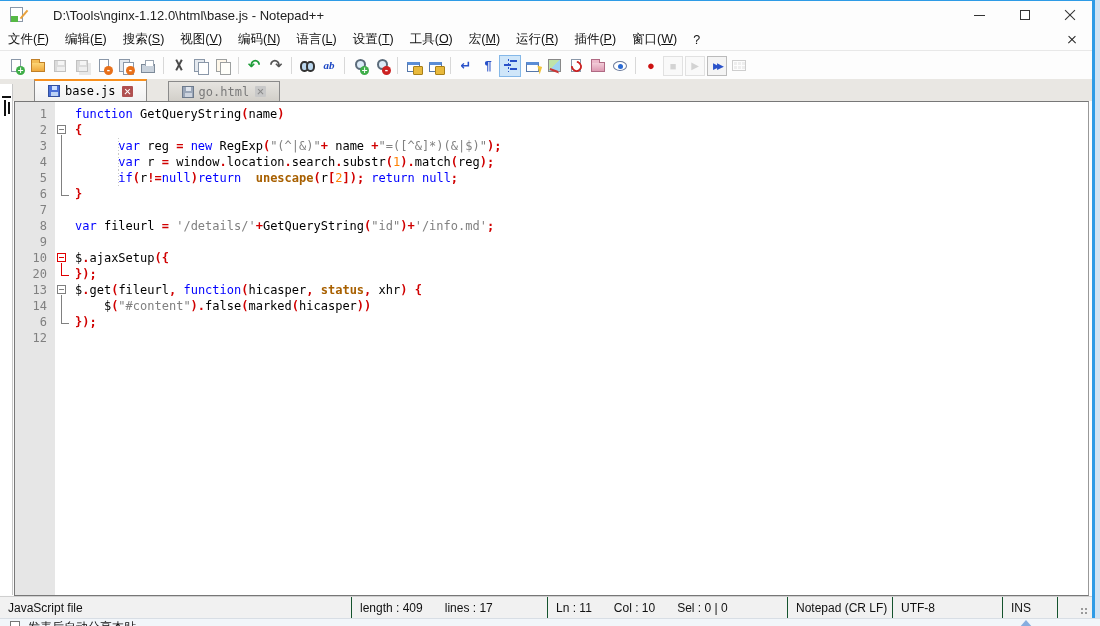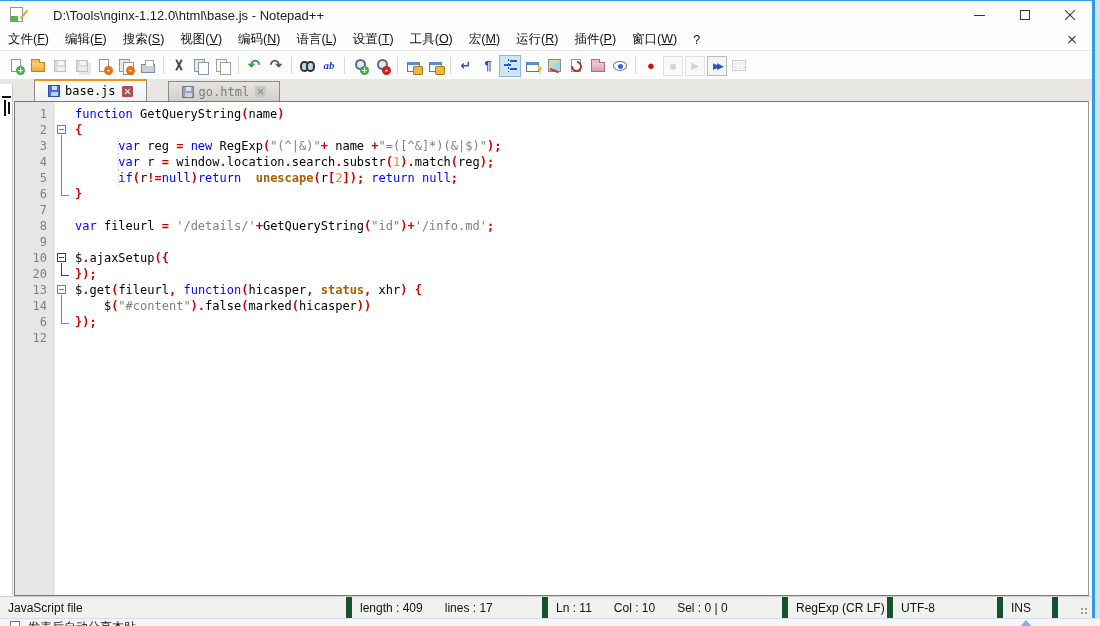--- a/index.html
+++ b/index.html
@@ -160,21 +160,21 @@
     border:1px solid; }
   .fbox i { position:absolute; left:1px; top:3px; width:5px; height:1px; background:currentColor; display:block; }
   .fvl { position:absolute; left:6px; width:1px; }
   .fhl { position:absolute; height:1px; }
 
   
   .statusbar { position:absolute; left:0; top:595px; width:100%; height:23px;
     background:#f1f1f1; border-top:1px solid #cfcfcf; display:flex; align-items:center;
     font-size:12px; color:#111; }
   .sb-cell { height:100%; display:flex; align-items:center; padding:0 8px;
-    border-right:6px solid #14532d; white-space:nowrap; overflow:hidden; }
+    border-right:1px solid #14532d; white-space:nowrap; overflow:hidden; }
   .sb-doc { width:352px; } .sb-len { width:196px; gap:22px; } .sb-pos { width:240px; gap:22px; }
   .sb-eol { width:105px; } .sb-enc { width:110px; } .sb-ins { width:55px; }
   .sb-grip { flex:1; border-right:none; position:relative; }
   .grip { position:absolute; right:3px; bottom:3px; width:9px; height:9px;
     background:radial-gradient(circle at 2px 2px, #9a9a9a 1px, transparent 1.2px);
     background-size:4px 4px; }
 
   
   .left-fragment { position:absolute; left:0; top:84px; width:13px; height:511px;
     background:#fff; border-right:1px solid #c8c8c8; overflow:hidden; }
@@ -470,21 +470,21 @@
     <div class="sb-cell sb-doc">JavaScript file</div>
     <div class="sb-cell sb-len">
       <span>length : 409</span>
       <span>lines : 17</span>
     </div>
     <div class="sb-cell sb-pos">
       <span>Ln : 11</span>
       <span>Col : 10</span>
       <span>Sel : 0 | 0</span>
     </div>
-    <div class="sb-cell sb-eol">RegExp (CR LF)</div>
+    <div class="sb-cell sb-eol">Notepad (CR LF)</div>
     <div class="sb-cell sb-enc">UTF-8</div>
     <div class="sb-cell sb-ins">INS</div>
     <div class="sb-cell sb-grip">
       <span class="grip"></span>
     </div>
   </div>
 </div>
 
 <div class="left-fragment">
   <i class="stroke1"></i>

